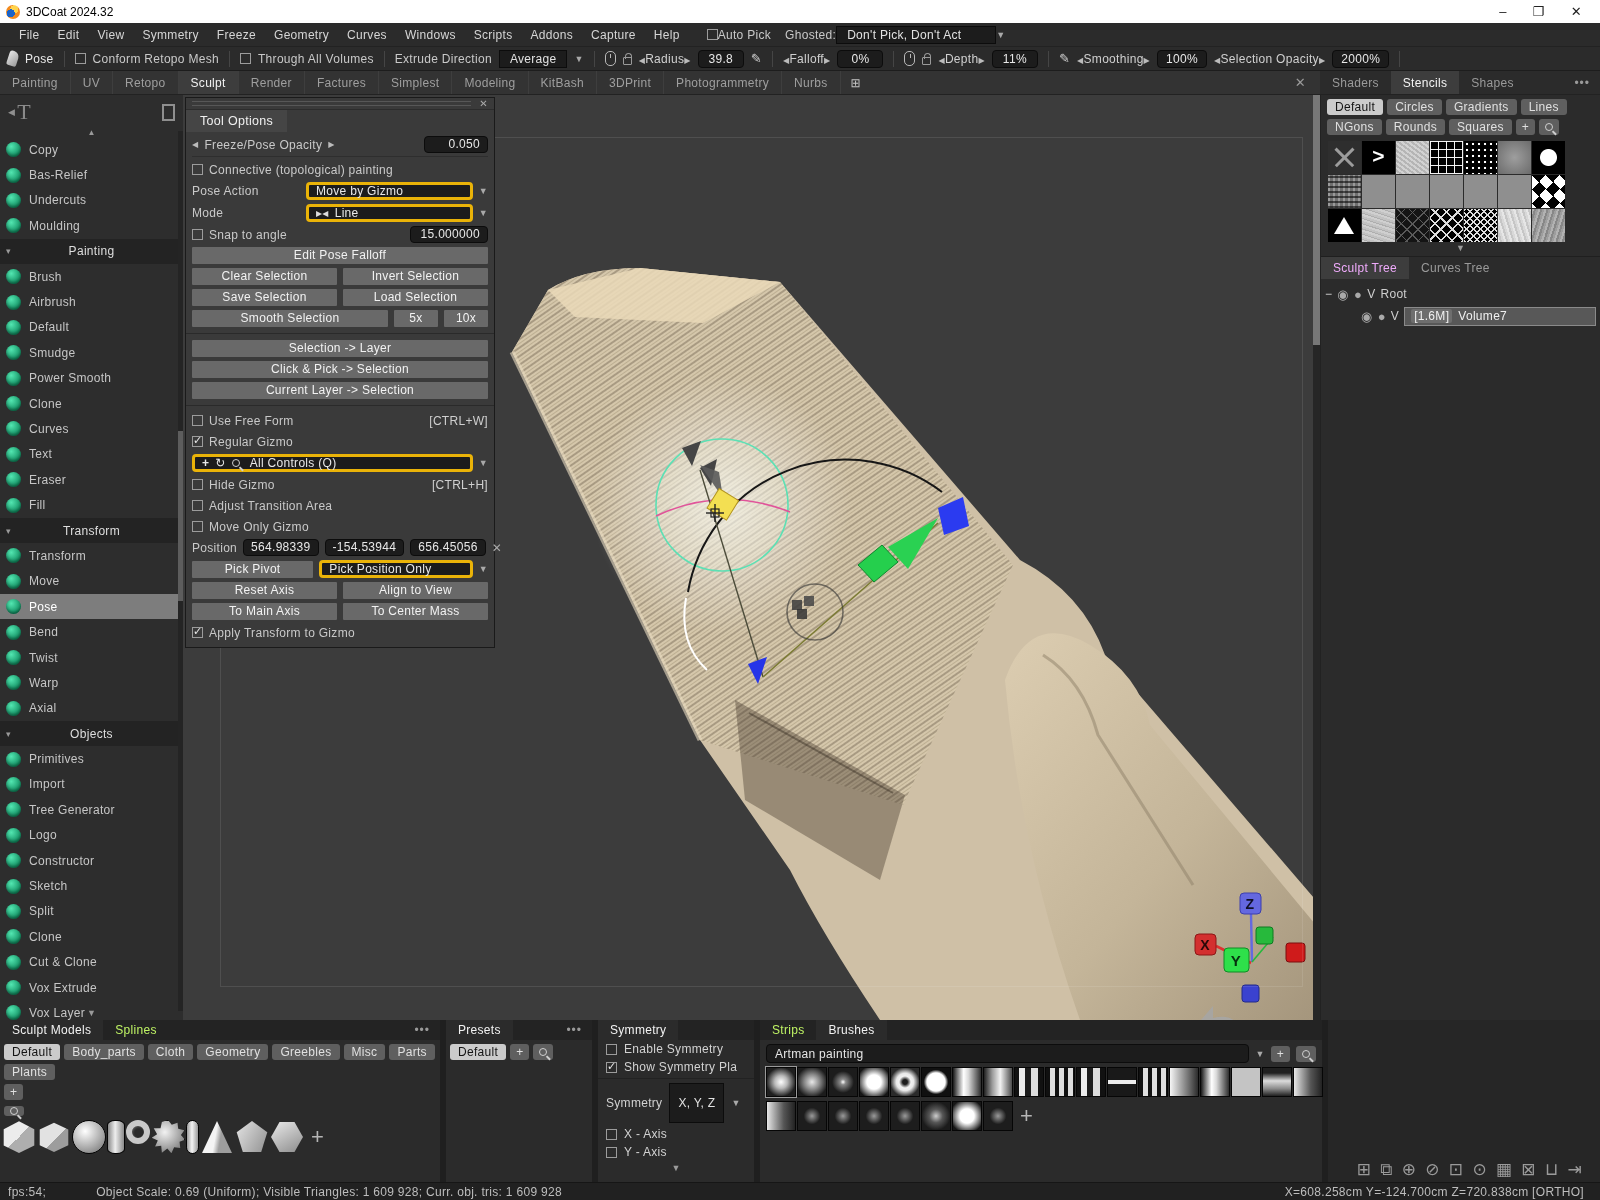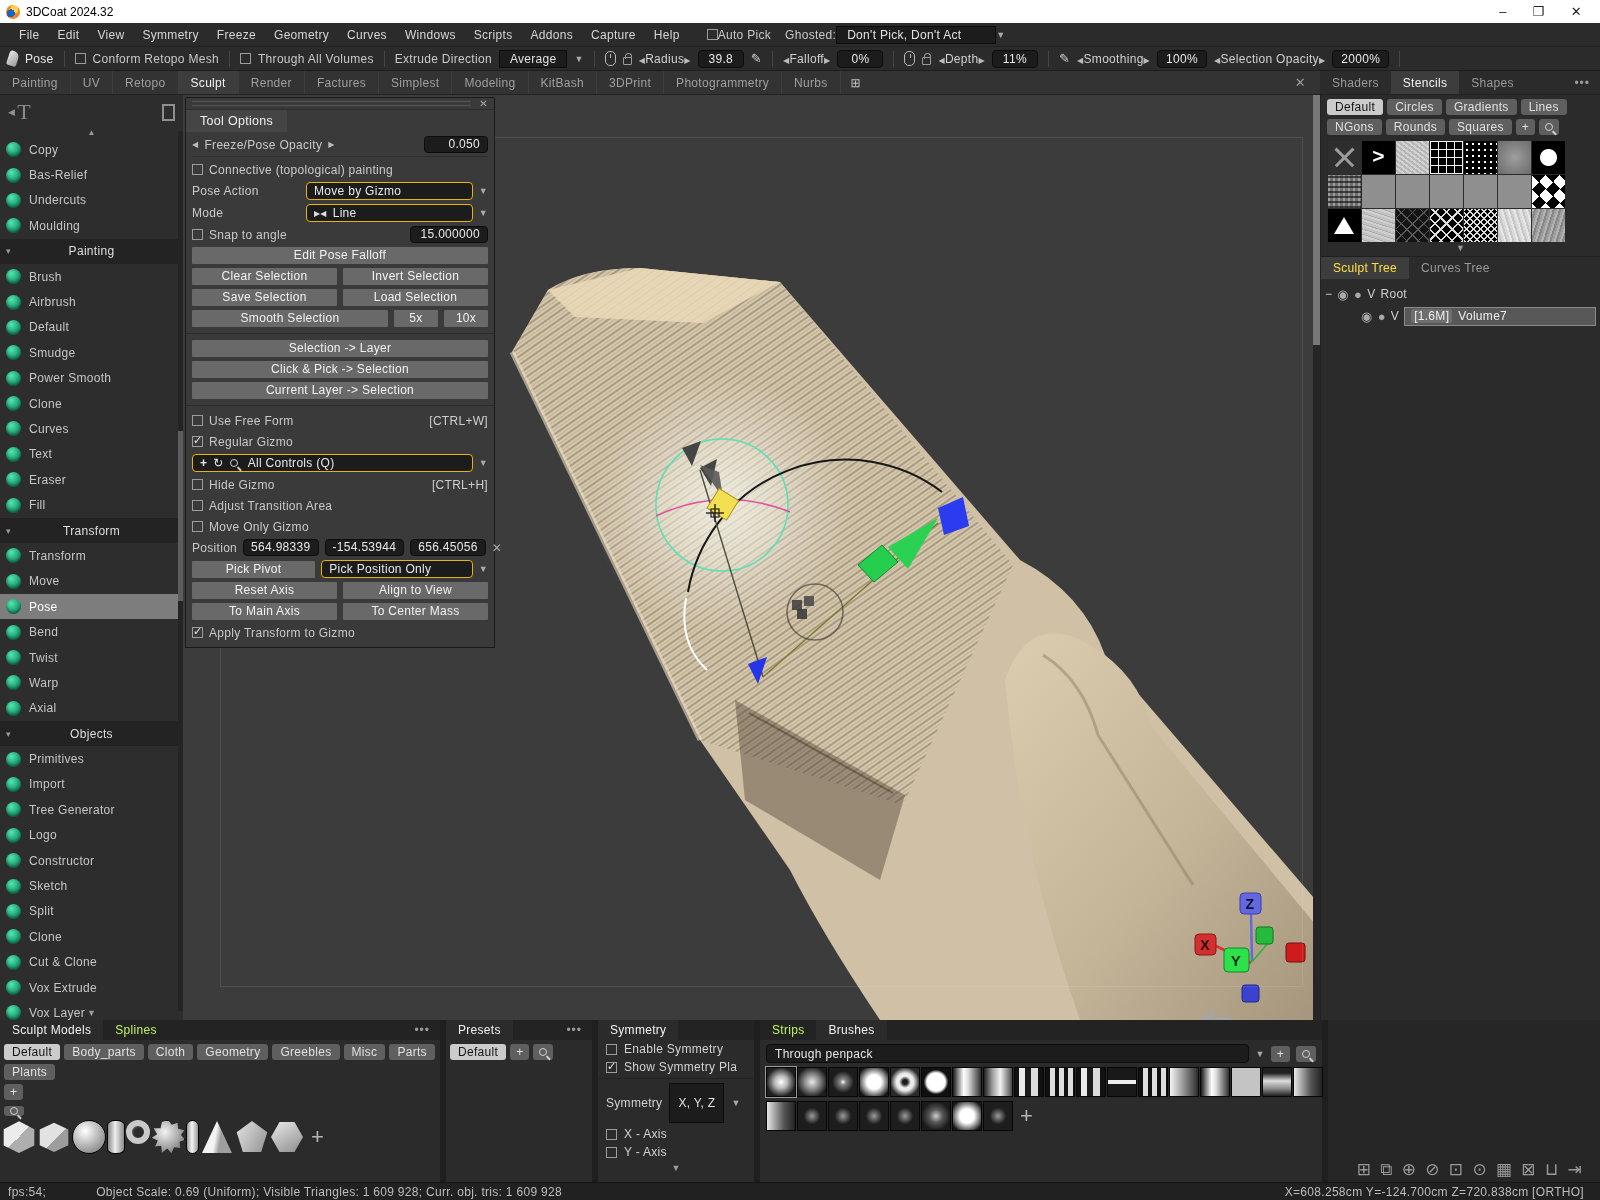--- a/index.html
+++ b/index.html
@@ -72,21 +72,21 @@
   .to-grip{height:12px;display:flex;align-items:center;padding:0 6px;border-bottom:1px solid #2c2c2c}
   .to-grip .lines{flex:1;height:5px;border-top:1px solid #575757;border-bottom:1px solid #575757}
   .to-grip .x{color:#aaa;font-size:10px;margin-left:8px}
   .to-tab{display:inline-block;background:#454545;color:#f0f0f0;padding:4px 14px;font-size:12.5px}
   .to-body{padding:4px 6px 0 6px;display:flex;flex-direction:column;gap:4px}
   .to-row{display:flex;align-items:center;gap:6px;min-height:17px}
   .to-row .grow{flex:1}
   .tbtn{background:#696969;color:#f2f2f2;text-align:center;height:17px;line-height:17px;border-radius:1px;font-size:12px;flex:1}
   .tbtn.small{flex:0 0 44px}
   .to-val{background:#1c1c1c;border:1px solid #0c0c0c;border-radius:4px;color:#e8e8e8;padding:0 7px;text-align:right;height:17px;line-height:15px}
-  .to-combo{background:#1c1c1c;border:1px solid #eab308;border-radius:4px;color:#e8e8e8;height:18px;display:flex;align-items:center;gap:6px;padding:0 7px;flex:1}
+  .to-combo{background:#1c1c1c;border:3px solid #eab308;border-radius:4px;color:#e8e8e8;height:18px;display:flex;align-items:center;gap:6px;padding:0 7px;flex:1}
   .kbd{color:#cfcfcf;margin-left:auto}
   .to-div{height:1px;background:#2a2a2a;margin:2px -6px}
   .mag{display:inline-block;width:8px;height:8px;border:1.4px solid #cfcfcf;border-radius:50%;position:relative;flex:none}
   .mag::after{content:"";position:absolute;width:5px;height:1.5px;background:#cfcfcf;transform:rotate(45deg);left:6px;top:8px}
   
   .rightpanel{width:280px;background:#2b2b2b;flex:none;display:flex;flex-direction:column;border-left:1px solid #222}
   .rp-chips{display:flex;gap:4px;padding:4px 6px 0 6px;flex-wrap:wrap}
   .chip{background:#5f5f5f;color:#e0e0e0;padding:1px 8px;border-radius:3px}
   .chip.active{background:#cbcbcb;color:#141414}
   .chip.sq{padding:1px 6px}
@@ -107,21 +107,21 @@
   .st-tri::after{content:"";position:absolute;left:6px;top:8px;border-left:10px solid transparent;border-right:10px solid transparent;border-bottom:17px solid #fff}
   .st-speck{background:repeating-linear-gradient(18deg,#cfcfcf 0 2px,#aeaeae 2px 3px,#c2c2c2 3px 5px)}
   .st-crossx{background-color:#141414;background-image:repeating-linear-gradient(45deg,#5a5a5a 0 1px,transparent 1px 8px),repeating-linear-gradient(-45deg,#5a5a5a 0 1px,transparent 1px 8px)}
   .st-lat{background-color:#000;background-image:repeating-linear-gradient(45deg,#ddd 0 1.5px,transparent 1.5px 8px),repeating-linear-gradient(-45deg,#ddd 0 1.5px,transparent 1.5px 8px)}
   .st-lat2{background-color:#000;background-image:repeating-linear-gradient(45deg,#ddd 0 1.5px,transparent 1.5px 5px),repeating-linear-gradient(-45deg,#ddd 0 1.5px,transparent 1.5px 5px)}
   .st-speckL{background:repeating-linear-gradient(73deg,#e6e6e6 0 2px,#c6c6c6 2px 4px,#d8d8d8 4px 6px)}
   .st-rough{background:repeating-linear-gradient(107deg,#b2b2b2 0 2px,#878787 2px 4px,#9d9d9d 4px 6px)}
   .st-down{text-align:center;font-size:9px;color:#9a9a9a;height:10px;line-height:8px}
   .tree-tabs{display:flex;border-top:1px solid #1f1f1f;margin-top:2px}
   .ttab{padding:4px 12px;color:#9a9a9a}
-  .ttab.active{background:#3d3d3d;color:#fde047}
+  .ttab.active{background:#3d3d3d;color:#f0abfc}
   .tree{padding:4px 4px}
   .tree-row{display:flex;align-items:center;gap:5px;height:22px;color:#cfcfcf}
   .tree-row .glyph{color:#a9a9a9;font-size:13px}
   .vol-box{display:flex;align-items:center;gap:6px;background:#585858;border:1px solid #8a8a8a;padding:0 6px;height:19px;color:#f0f0f0;flex:1}
   .vol-size{background:#6e6e6e;padding:0 3px;border-radius:2px}
   
   .dock{height:162px;background:#1f1f1f;display:flex;gap:6px}
   .dpanel{background:#2b2b2b;display:flex;flex-direction:column}
   .dtabs{display:flex;background:#232323;align-items:center}
   .dtab{padding:3px 12px;color:#bef264}
@@ -796,21 +796,21 @@
         </div>
       <div class="sym-down">▼</div>
     </div>
 
     <div class="dpanel" style="width:562px">
       <div class="dtabs">
         <span class="dtab">Strips</span>
         <span class="dtab active">Brushes</span>
       </div>
       <div class="br-combo">
-        <span class="br-box">Through penpack</span>
+        <span class="br-box">Artman painting</span>
         <span class="caret">▼</span>
         <span class="chip sq">+</span>
         <span class="chip sq"><span class="mag"></span></span>
       </div>
       <div class="br-grid">
           <span class="bcell b-soft selbr"></span>
           <span class="bcell b-soft2"></span>
           <span class="bcell b-dot"></span>
           <span class="bcell b-ball"></span>
           <span class="bcell b-ring"></span>

